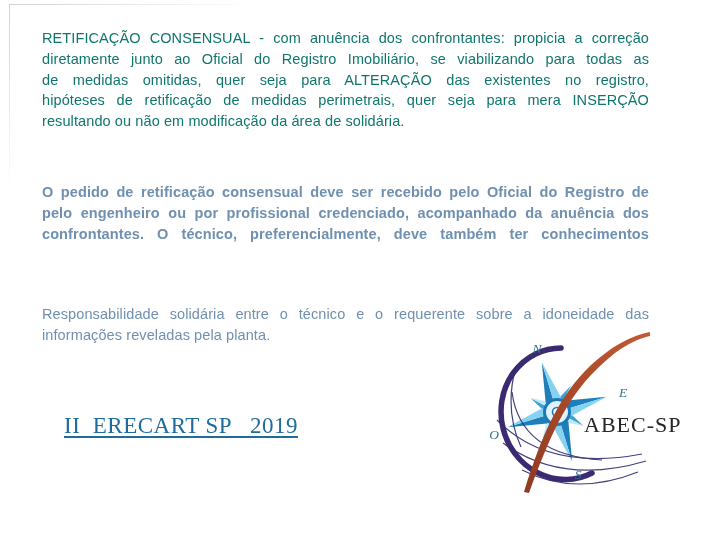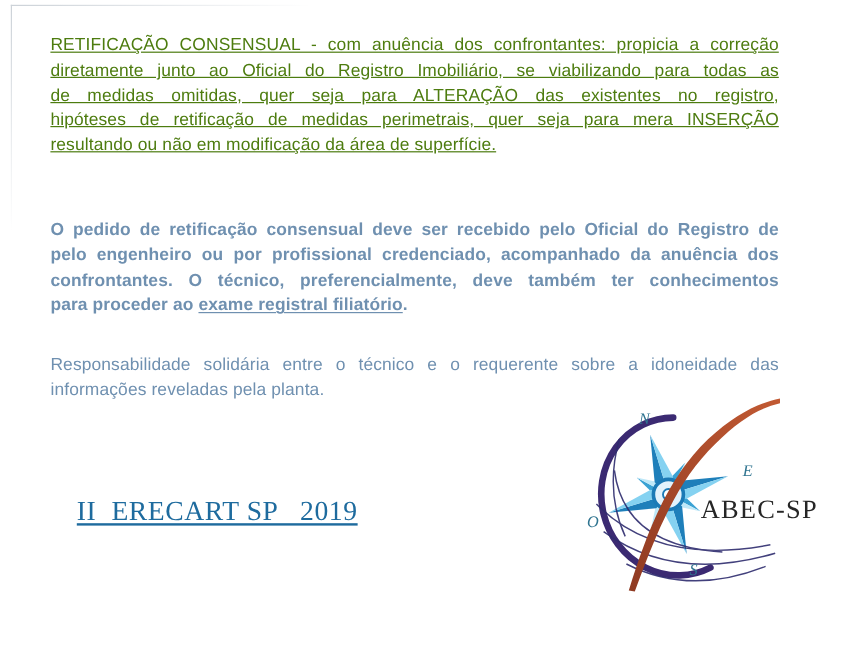--- a/index.html
+++ b/index.html
@@ -20,21 +20,21 @@
     background: linear-gradient(to bottom, #ccd2d8, rgba(255,255,255,0));
   }
   .para {
     position: absolute; left: 42px; width: 607px;
     font-size: 14.5px; line-height: 20.75px;
     color: #6f90b0;
     letter-spacing: 0.1px;
   }
   #para1 { top: 28px; }
   #para2 { top: 182px; }
-  #para3 { top: 294px; }
+  #para3 { top: 304px; }
   .jl { text-align: justify; text-align-last: justify; }
   .ll { text-align: left; }
   .u  { text-decoration: underline; text-underline-offset: 2px; }
   .event-title {
     position: absolute; left: 64px; top: 413px;
     font-family: "Liberation Serif", serif;
     font-size: 23px; color: #1e6b9e;
     letter-spacing: 0.5px; white-space: pre;
     text-decoration: underline;
     text-decoration-thickness: 1.5px;
@@ -42,33 +42,32 @@
     text-align: center;
   }
   .logo-svg { position: absolute; left: 478px; top: 322px; }
 </style>
 </head>
 <body>
 
 <div class="edge-h"></div>
 <div class="edge-v"></div>
 
-<div class="para" id="para1" style="color: #4d7c0f; text-decoration: underline;">
+<div class="para" id="para1" style="color: #0f766e;">
   <div class="jl">RETIFICAÇÃO CONSENSUAL - com anuência dos confrontantes: propicia a correção</div>
   <div class="jl">diretamente junto ao Oficial do Registro Imobiliário, se viabilizando para todas as</div>
   <div class="jl">de medidas omitidas, quer seja para ALTERAÇÃO das existentes no registro,</div>
   <div class="jl">hipóteses de retificação de medidas perimetrais, quer seja para mera INSERÇÃO</div>
-  <div class="ll">resultando ou não em modificação da área de superfície.</div>
+  <div class="ll">resultando ou não em modificação da área de solidária.</div>
 </div>
 
 <div class="para" id="para2" style="color: rgb(111, 144, 176); font-weight: bold;">
   <div class="jl">O pedido de retificação consensual deve ser recebido pelo Oficial do Registro de</div>
   <div class="jl">pelo engenheiro ou por profissional credenciado, acompanhado da anuência dos</div>
   <div class="jl">confrontantes. O técnico, preferencialmente, deve também ter conhecimentos</div>
-  <div class="ll"><span>para proceder ao </span><span class="u">exame registral filiatório</span><span>.</span></div>
 </div>
 
 <div class="para" id="para3" style="color: rgb(111, 144, 176);">
   <div class="jl">Responsabilidade solidária entre o técnico e o requerente sobre a idoneidade das</div>
   <div class="ll">informações reveladas pela planta.</div>
 </div>
 
 <div class="event-title" style="color: rgb(30, 107, 158);">II  ERECART SP   2019</div>
 
 <svg class="logo-svg" width="242" height="205" viewBox="478 322 242 205" xmlns="http://www.w3.org/2000/svg">

